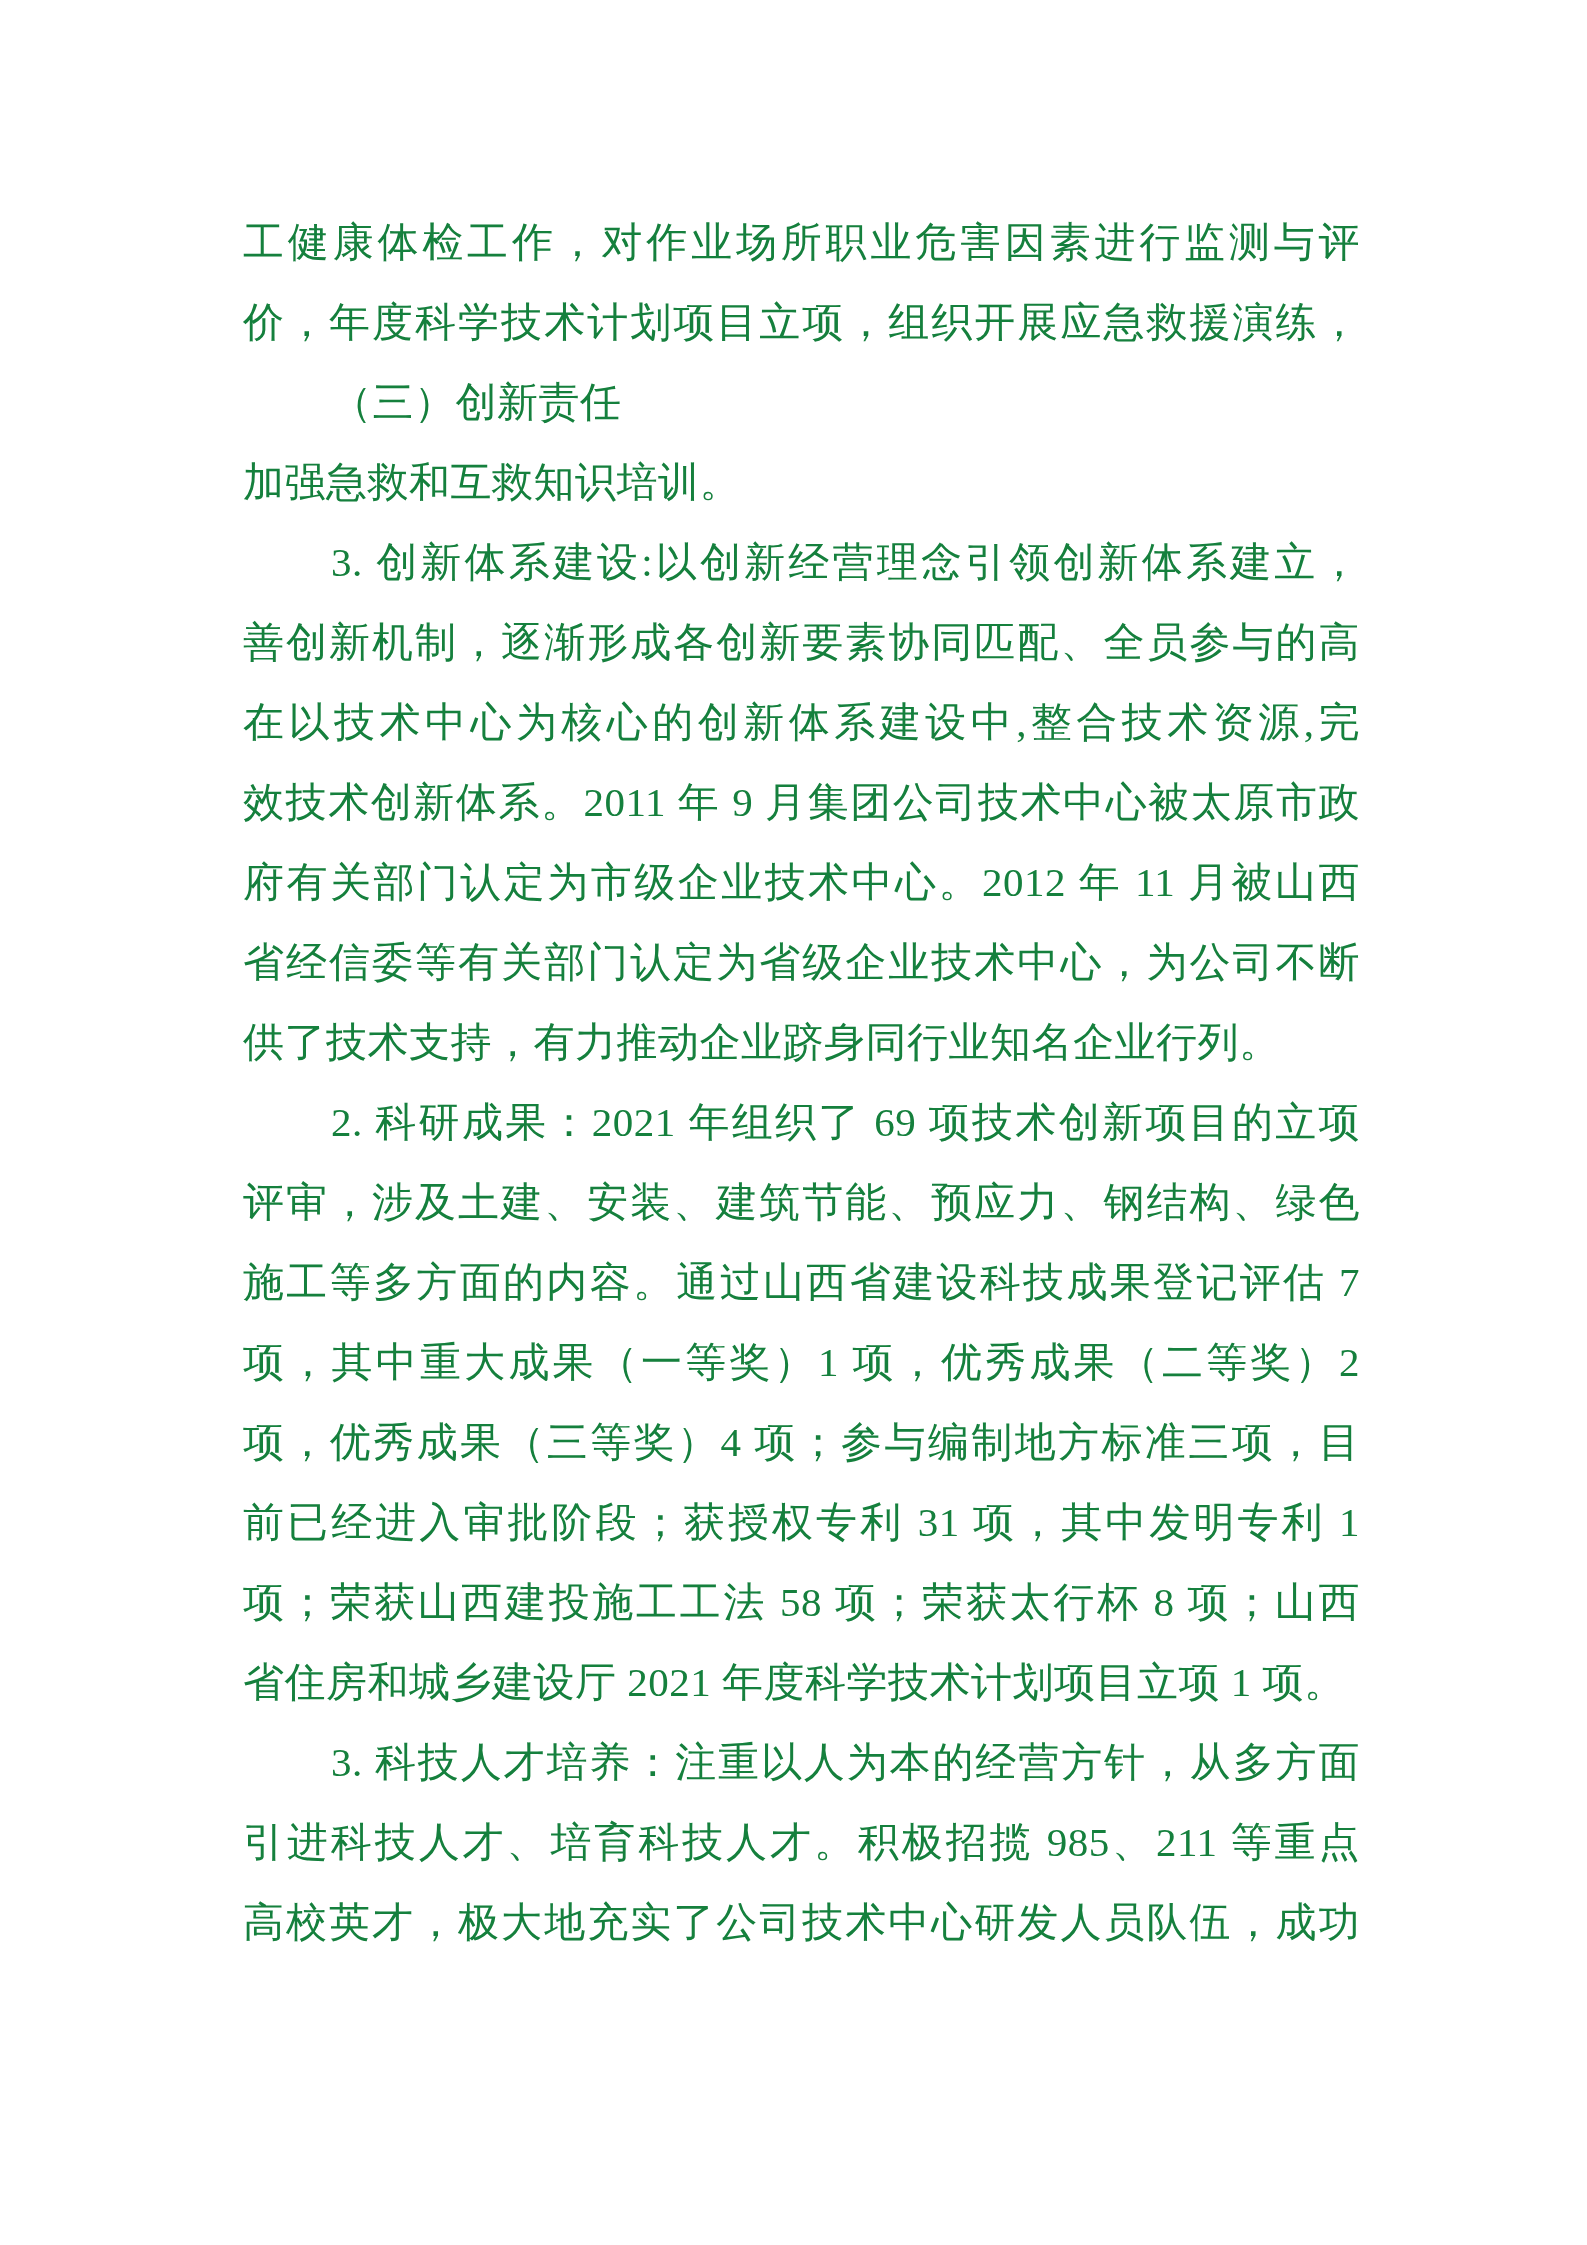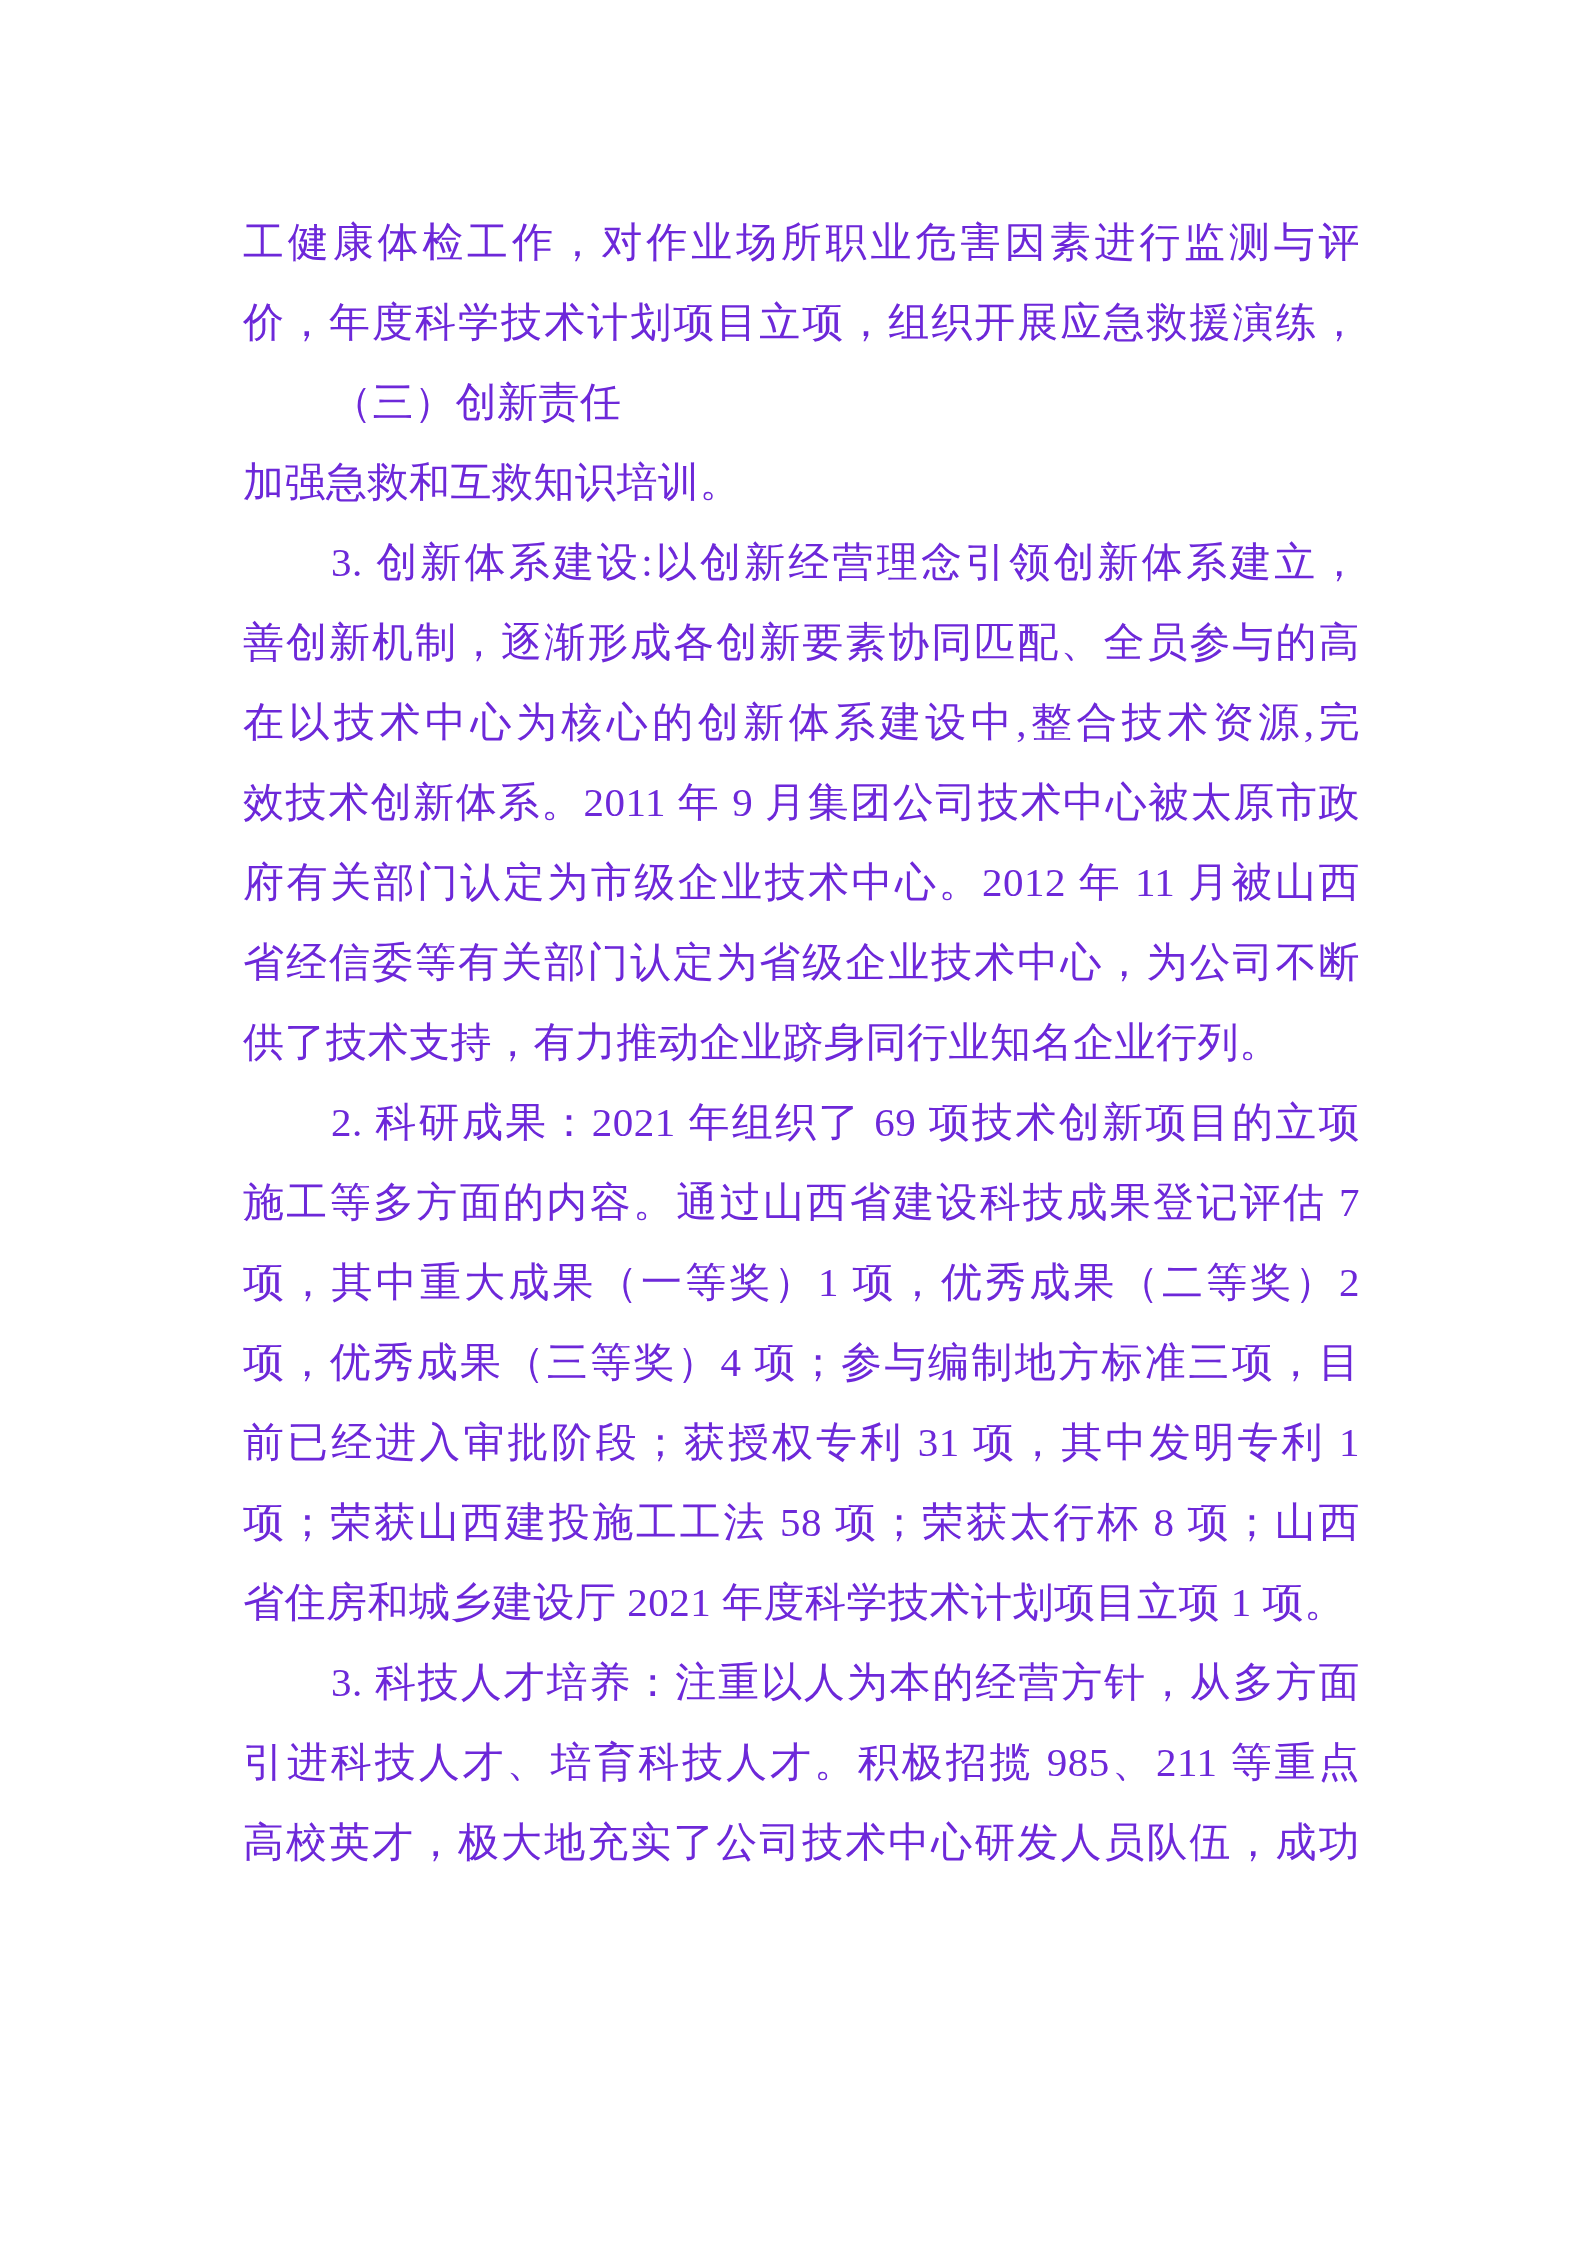--- a/index.html
+++ b/index.html
@@ -8,21 +8,21 @@
     background: #ffffff;
   }
   .page {
     position: relative;
     box-sizing: border-box;
     width: 1587px;
     height: 2061px;
     background: #ffffff;
     padding: 202px 227px 0 243px;
     font-family: "Liberation Serif", "DejaVu Serif", serif;
-    color: #6d28d9;
+    color: #15803d;
     overflow: hidden;
   }
   .ln {
     height: 80px;
     line-height: 80px;
     font-size: 41px;
     white-space: nowrap;
     letter-spacing: 0.5px;
   }
   
@@ -50,20 +50,21 @@
   <div class="ln ind end">（三）创新责任</div>
   <div class="ln end">加强急救和互救知识培训。</div>
   <div class="ln ind j">3. 创新体系建设:以创新经营理念引领创新体系建立，</div>
   <div class="ln j">善创新机制，逐渐形成各创新要素协同匹配、全员参与的高</div>
   <div class="ln j">在以技术中心为核心的创新体系建设中,整合技术资源,完</div>
   <div class="ln j">效技术创新体系。2011 年 9 月集团公司技术中心被太原市政</div>
   <div class="ln j">府有关部门认定为市级企业技术中心。2012 年 11 月被山西</div>
   <div class="ln j">省经信委等有关部门认定为省级企业技术中心，为公司不断</div>
   <div class="ln end">供了技术支持，有力推动企业跻身同行业知名企业行列。</div>
   <div class="ln ind j">2. 科研成果：2021 年组织了 69 项技术创新项目的立项</div>
+  <div class="ln j">评审，涉及土建、安装、建筑节能、预应力、钢结构、绿色</div>
   <div class="ln j">施工等多方面的内容。通过山西省建设科技成果登记评估 7</div>
   <div class="ln j">项，其中重大成果（一等奖）1 项，优秀成果（二等奖）2</div>
   <div class="ln j">项，优秀成果（三等奖）4 项；参与编制地方标准三项，目</div>
   <div class="ln j">前已经进入审批阶段；获授权专利 31 项，其中发明专利 1</div>
   <div class="ln j">项；荣获山西建投施工工法 58 项；荣获太行杯 8 项；山西</div>
   <div class="ln end">省住房和城乡建设厅 2021 年度科学技术计划项目立项 1 项。</div>
   <div class="ln ind j">3. 科技人才培养：注重以人为本的经营方针，从多方面</div>
   <div class="ln j">引进科技人才、培育科技人才。积极招揽 985、211 等重点</div>
   <div class="ln j">高校英才，极大地充实了公司技术中心研发人员队伍，成功</div>
 </div>

